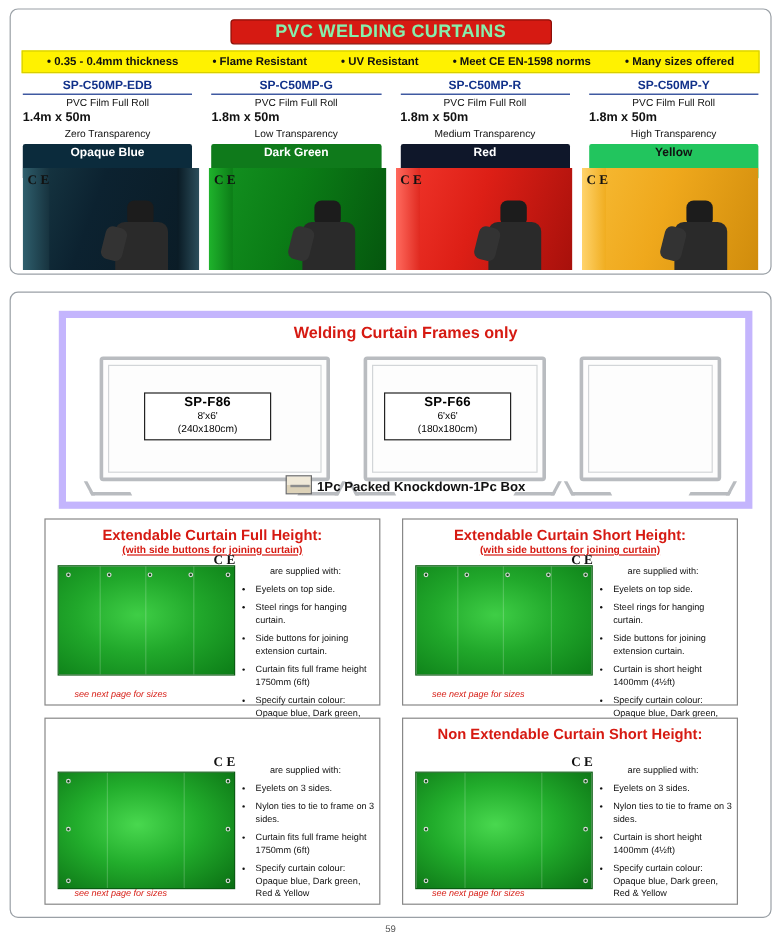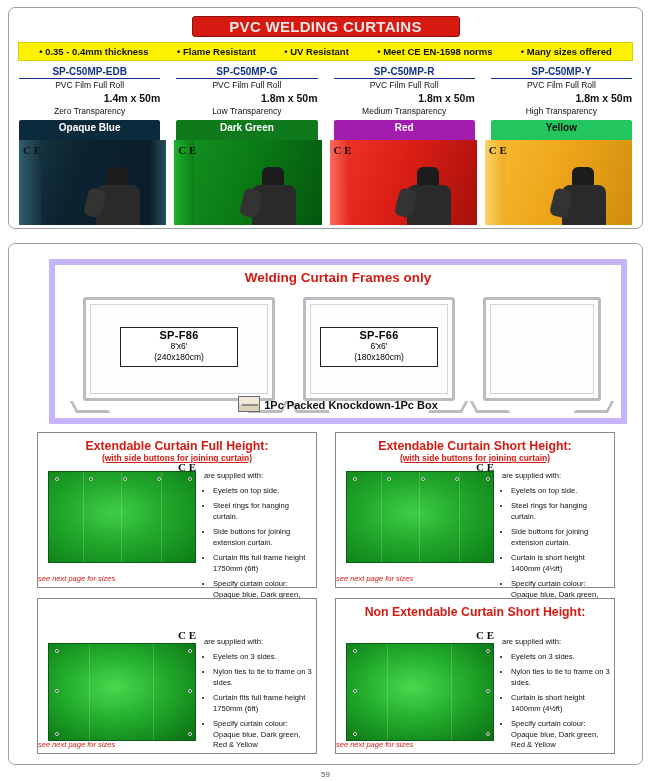--- a/index.html
+++ b/index.html
@@ -26,21 +26,21 @@
     background: #fff;
   }
   .title-bar {
     position: absolute;
     left: 50%; transform: translateX(-50%);
     top: 8px;
     width: 268px; height: 21px;
     background: #d61a12;
     border: 1px solid #8c0f08;
     border-radius: 3px;
-    color: #e5e5e5;
+    color: #86efac;
     font-weight: bold;
     font-size: 15px;
     letter-spacing: .3px;
     text-align: center;
     line-height: 20px;
   }
   .feature-bar {
     position: absolute;
     left: 9px; top: 34px;
     width: 615px; height: 19px;
@@ -64,21 +64,21 @@
     gap: 16px;
   }
   .prod-col { width: 148px; }
   .prod-code {
     font-size: 10px; font-weight: bold; color: #11318a;
     text-align: center;
     border-bottom: 1.5px solid #11318a;
     padding-bottom: 1px;
   }
   .prod-line { font-size: 8.5px; text-align: center; color: #111; line-height: 12px; }
-  .prod-size { font-size: 10.5px; font-weight: bold; text-align: right; color: #111; line-height: 14px; }
+  .prod-size { font-size: 10.5px; font-weight: bold; text-align: left; color: #111; line-height: 14px; }
   .prod-colorbar {
     margin-top: 3px;
     height: 30px;
     border-radius: 2px;
     font-size: 10px;
     font-weight: bold;
     text-align: center;
     line-height: 15px;
   }
   .swatch-row {
@@ -172,21 +172,21 @@
     bottom: -12px;
     width: 34px; height: 12px;
     border-bottom: 3px solid #b9bcc0;
   }
   .frame .foot.l { left: -10px; border-left: 3px solid #b9bcc0; transform: skewX(28deg); }
   .frame .foot.r { right: -10px; border-right: 3px solid #b9bcc0; transform: skewX(-28deg); }
 
   .frame-label {
     position: absolute;
     top: 62px;
-    width: 118px;
+    width: 106px;
     text-align: center;
     background: #fff;
     border: 1px solid #222;
     font-size: 8.5px;
     line-height: 11px;
     padding: 2px 0 3px;
   }
   .frame-label .code { font-size: 11px; font-weight: bold; letter-spacing: .3px; }
 
   .packed-row {
@@ -262,35 +262,35 @@
   }
   .ce-card {
     position: absolute;
     right: 8px; top: 4px;
     font-size: 11px; font-weight: bold;
     font-family: "Liberation Serif", serif;
     color: #111;
   }
   .see-next {
     position: absolute;
-    left: 0;
+    left: 24px;
     bottom: 4px;
     font-size: 7.5px;
     color: #d61a12;
     font-style: italic;
   }
   .bullets {
     position: absolute;
     left: 166px; top: 8px;
     width: 108px;
     font-size: 7.6px;
     line-height: 10.5px;
     color: #111;
   }
-  .bullets .lead { margin-bottom: 4px; }
+  .bullets .lead { margin-bottom: 4px; margin-left: 21px; }
   .bullets li { margin-bottom: 5px; }
   .bullets ul { margin: 0; padding-left: 9px; }
 
   .page-num {
     position: absolute;
     left: 0; right: 0; bottom: 2px;
     text-align: center;
     font-size: 8px;
     color: #555;
   }
@@ -325,21 +325,21 @@
         <div class="prod-line">PVC Film Full Roll</div>
         <div class="prod-size">1.8m x 50m</div>
         <div class="prod-line">Low Transparency</div>
         <div class="prod-colorbar" style="background:#0f7a1b;color:#fff;">Dark Green</div>
       </div>
       <div class="prod-col">
         <div class="prod-code">SP-C50MP-R</div>
         <div class="prod-line">PVC Film Full Roll</div>
         <div class="prod-size">1.8m x 50m</div>
         <div class="prod-line">Medium Transparency</div>
-        <div class="prod-colorbar" style="background:#a21caf;color:#fff;">Red</div>
+        <div class="prod-colorbar" style="background:#0f172a;color:#fff;">Red</div>
       </div>
       <div class="prod-col">
         <div class="prod-code">SP-C50MP-Y</div>
         <div class="prod-line">PVC Film Full Roll</div>
         <div class="prod-size">1.8m x 50m</div>
         <div class="prod-line">High Transparency</div>
         <div class="prod-colorbar" style="background:#22c55e;color:#111;">Yellow</div>
       </div>
     </div>
 

